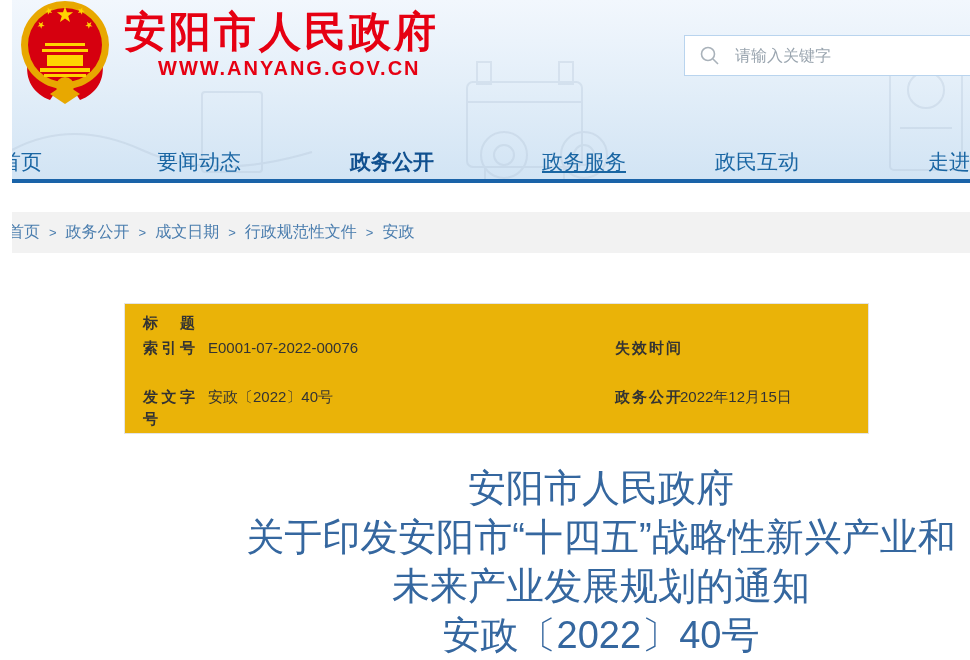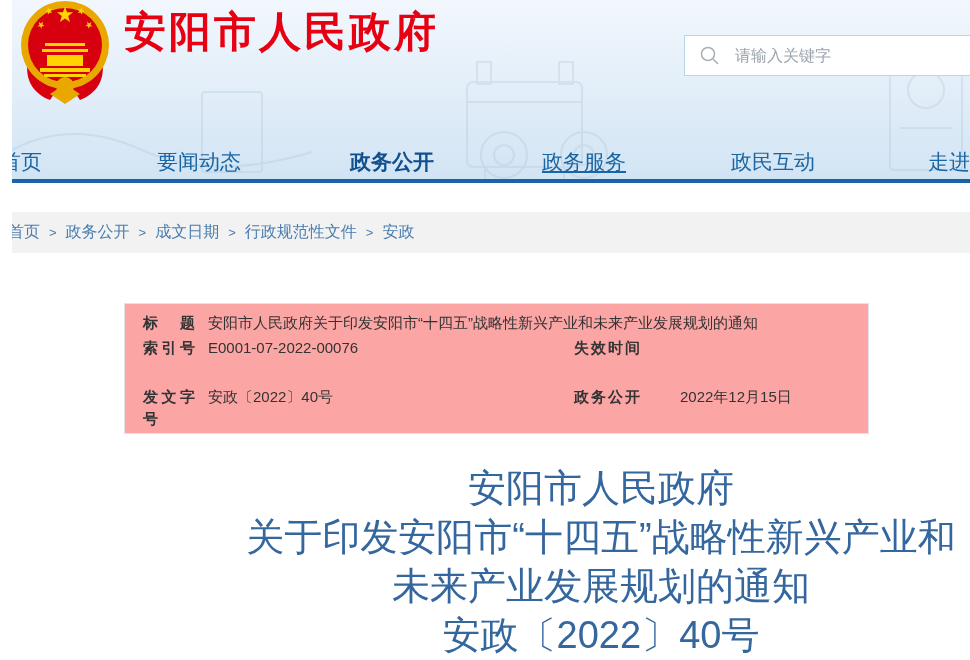--- a/index.html
+++ b/index.html
@@ -43,27 +43,27 @@
   .crumb-band{position:absolute;left:0;top:212px;width:970px;height:41px;background:#f2f2f2;}
   .crumbs{
     position:absolute;left:-4px;top:0;height:41px;display:flex;align-items:center;
     font-size:16px;color:#4a7dae;white-space:nowrap;
   }
   .crumb{cursor:pointer;}
   .crumb-sep{margin:0 9px;font-size:13px;color:#4a7dae;}
   
   .meta-panel{
     position:absolute;left:112px;top:303px;width:745px;height:131px;
-    border:1px solid #e4e4e4;background:#fca5a5;box-sizing:border-box;
+    border:1px solid #e4e4e4;background:#eab308;box-sizing:border-box;
   }
   .meta-row{position:absolute;left:0;width:100%;height:22px;line-height:22px;font-size:15px;color:#333;}
   .r0{top:8px;} .r1{top:33px;} .r2{top:57px;} .r3{top:82px;} .r4{top:106px;}
   .ml{position:absolute;left:18px;width:52px;font-weight:bold;text-align:justify;text-align-last:justify;}
   .mv{position:absolute;left:83px;white-space:nowrap;}
-  .mrl{position:absolute;left:449px;width:66px;font-weight:bold;text-align:justify;text-align-last:justify;}
+  .mrl{position:absolute;left:490px;width:66px;font-weight:bold;text-align:justify;text-align-last:justify;}
   .mrv{position:absolute;left:555px;white-space:nowrap;}
   
   .doc-title{
     position:absolute;left:206px;top:464px;width:766px;text-align:center;
     color:#35679f;font-size:38px;line-height:49px;font-weight:normal;
   }
   .doc-title div{white-space:nowrap;}
 </style>
 </head>
 <body>
@@ -116,55 +116,55 @@
         <rect x="25" y="45" width="40" height="3"></rect>
         <rect x="22" y="51" width="46" height="3"></rect>
         <rect x="27" y="57" width="36" height="11"></rect>
         <rect x="20" y="70" width="50" height="4"></rect>
         <rect x="24" y="76" width="42" height="3"></rect>
       </g>
       <circle cx="45" cy="88" r="9" fill="#e8a800"></circle>
     </svg>
 
     <div class="site-name">安阳市人民政府</div>
+    <div class="site-url">WWW.ANYANG.GOV.CN</div>
 
     <div class="search-box">
       <svg class="search-icon" width="22" height="22" viewBox="0 0 22 22">
         <circle cx="9" cy="9" r="6.5" fill="none" stroke="#a9b2ba" stroke-width="1.6"></circle>
         <line x1="14" y1="14" x2="19" y2="19" stroke="#a9b2ba" stroke-width="1.6"></line>
       </svg>
       <input class="search-input" type="text" placeholder="请输入关键字" style="">
     </div>
 
     <div class="nav-item" style="left:-12px;">首页</div>
     <div class="nav-item" style="left:145px;">要闻动态</div>
     <div class="nav-item active" style="left:338px;">政务公开</div>
     <div class="nav-item" style="left:530px;text-decoration:underline;">政务服务</div>
-    <div class="nav-item" style="left:719px;">政民互动</div>
+    <div class="nav-item" style="left:703px;">政民互动</div>
     <div class="nav-item" style="left:916px;">走进安阳</div>
   </div>
 
   <div class="crumb-band">
     <div class="crumbs">
       <span class="crumb">首页</span>
       <span class="crumb-sep">&gt;</span>
       <span class="crumb">政务公开</span>
       <span class="crumb-sep">&gt;</span>
       <span class="crumb">成文日期</span>
       <span class="crumb-sep">&gt;</span>
       <span class="crumb">行政规范性文件</span>
       <span class="crumb-sep">&gt;</span>
       <span class="crumb">安政</span>
     </div>
   </div>
 
   <div class="meta-panel">
     <div class="meta-row r0">
       <span class="ml">标题</span>
-      <span class="mv">安阳市人民政府关于印发安阳市“十四五”战略性新兴产业和未来产业发展规划的通知</span>
     </div>
     <div class="meta-row r1">
       <span class="ml">索引号</span>
       <span class="mv">E0001-07-2022-00076</span>
       <span class="mrl">失效时间</span>
       <span class="mrv"></span>
     </div>
     <div class="meta-row r3">
       <span class="ml">发文字号</span>
       <span class="mv">安政〔2022〕40号</span>

